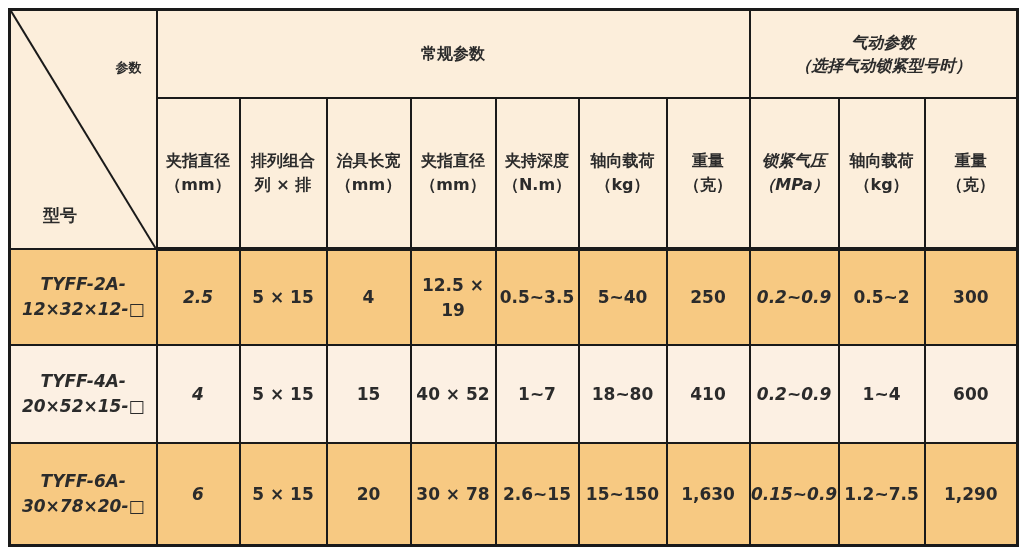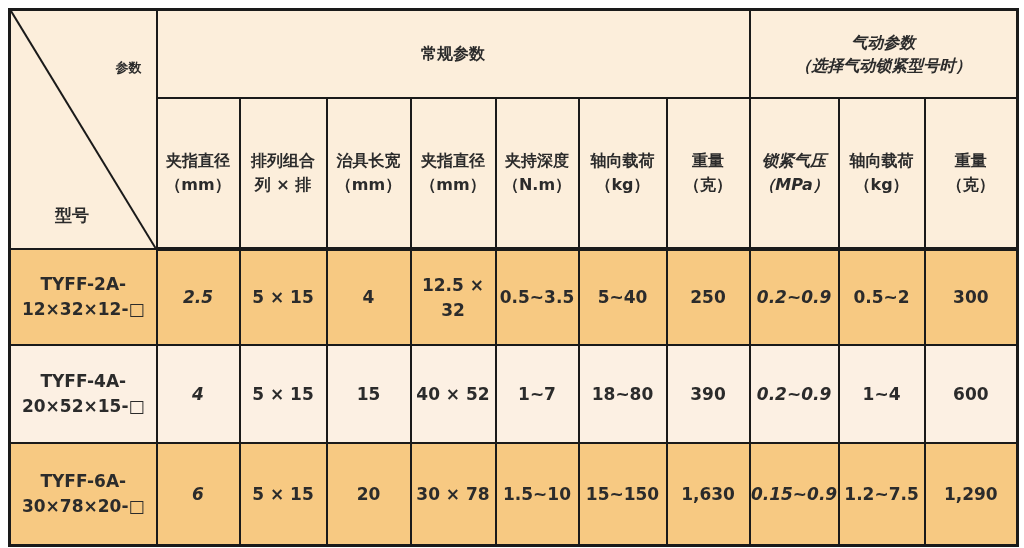--- a/index.html
+++ b/index.html
@@ -60,24 +60,24 @@
     width: 100%; height: 100%;
     display: block;
   }
   .corner-param {
     position: absolute;
     top: 48px; right: 14px;
     font-size: 13px;
   }
   .corner-model {
     position: absolute;
-    bottom: 20px; left: 44px;
+    bottom: 20px; left: 32px;
     font-size: 17px;
   }
-  .model-cell { font-size: 16px; line-height: 1.5; }
+  .model-cell { font-size: 16px; line-height: 1.5; font-style: italic; }
 </style>
 </head>
 <body>
 
 <div class="table-wrap">
   <table class="spec">
     <colgroup>
       <col style="width:147px">
         <col style="width:83px">
         <col style="width:87px">
@@ -153,56 +153,56 @@
     </tr>
 
     <tr class="data-row row-1 alt-orange">
       <td class="model-cell">
         <div>TYFF-2A-</div>
         <div>12×32×12-□</div>
       </td>
       <td class="thickL">2.5</td>
       <td>5 × 15</td>
       <td>4</td>
-      <td>12.5 × 32</td>
+      <td>12.5 × 19</td>
       <td>0.5~3.5</td>
       <td>5~40</td>
       <td>250</td>
       <td class="thickL">0.2~0.9</td>
       <td>0.5~2</td>
       <td>300</td>
     </tr>
 
     <tr class="data-row row-2 alt-cream">
       <td class="model-cell">
         <div>TYFF-4A-</div>
         <div>20×52×15-□</div>
       </td>
       <td class="thickL">4</td>
       <td>5 × 15</td>
       <td>15</td>
       <td>40 × 52</td>
       <td>1~7</td>
       <td>18~80</td>
-      <td>390</td>
+      <td>410</td>
       <td class="thickL">0.2~0.9</td>
       <td>1~4</td>
       <td>600</td>
     </tr>
 
     <tr class="data-row row-3 alt-orange">
       <td class="model-cell">
         <div>TYFF-6A-</div>
         <div>30×78×20-□</div>
       </td>
       <td class="thickL">6</td>
       <td>5 × 15</td>
       <td>20</td>
       <td>30 × 78</td>
-      <td>1.5~10</td>
+      <td>2.6~15</td>
       <td>15~150</td>
       <td>1,630</td>
       <td class="thickL">0.15~0.9</td>
       <td>1.2~7.5</td>
       <td>1,290</td>
     </tr>
   </tbody>
     </table>
 </div>
 

